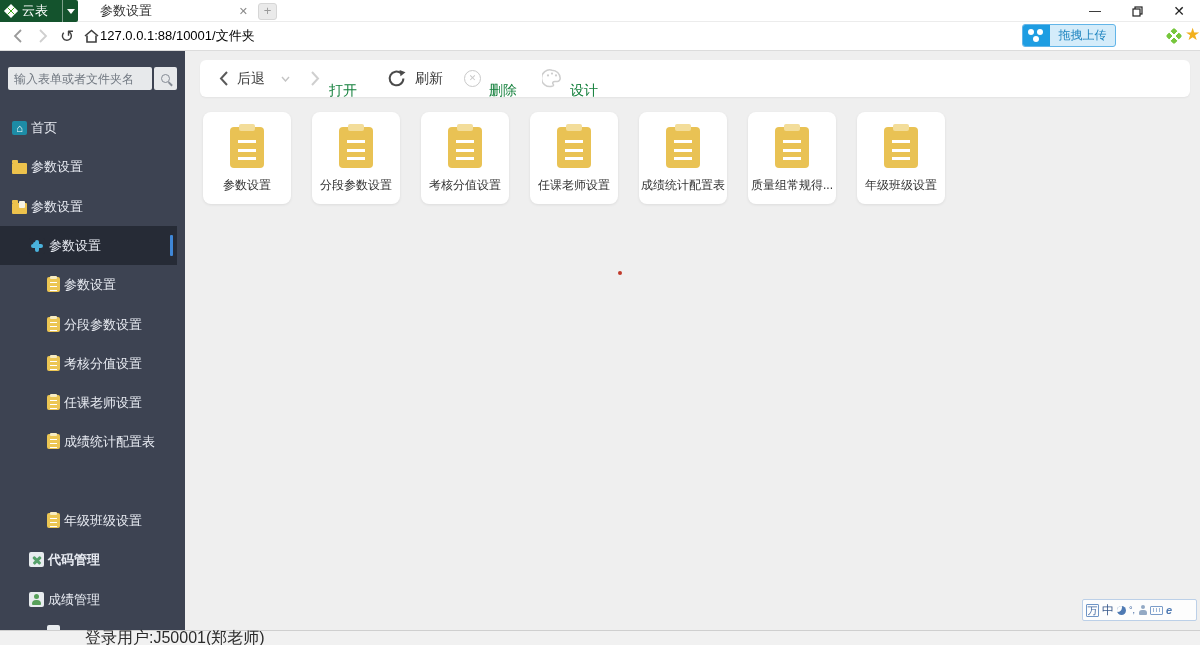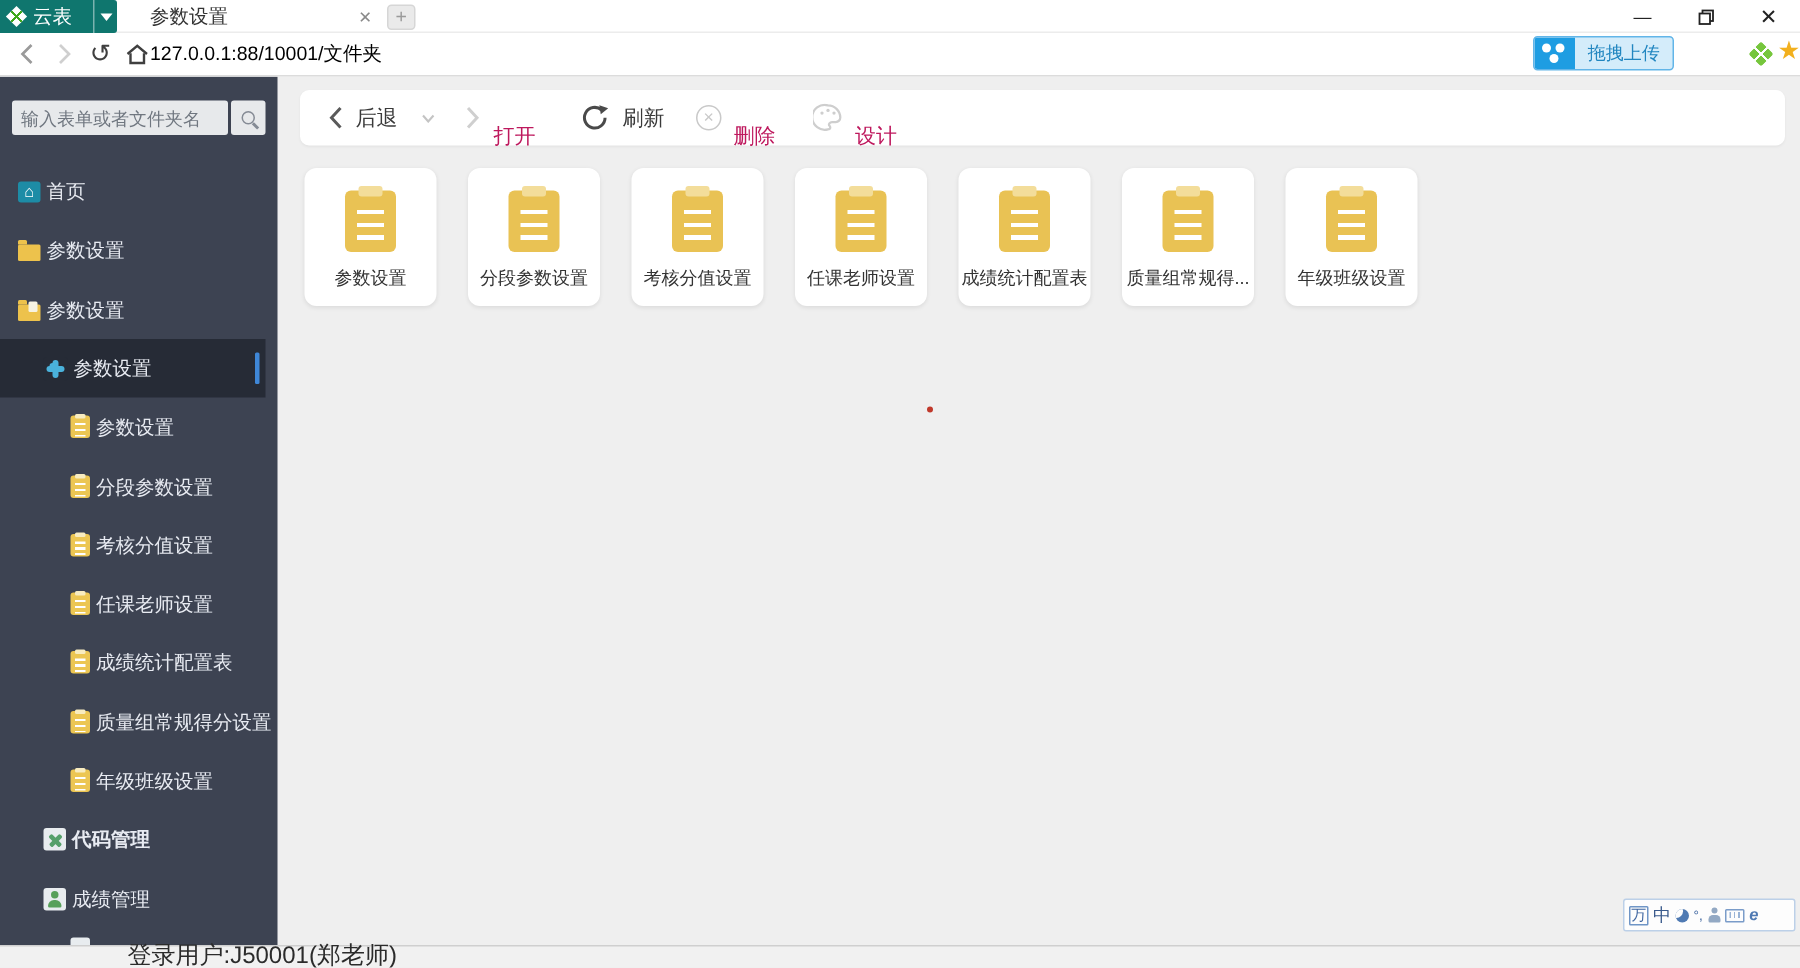--- a/index.html
+++ b/index.html
@@ -1,21 +1,21 @@
 <!DOCTYPE html>
 <html><head>
 <meta charset="utf-8">
 <style>
   * { margin:0; padding:0; box-sizing:border-box; }
   html,body { width:1200px; height:645px; overflow:hidden;
     font-family:"Liberation Sans","DejaVu Sans",sans-serif; background:#efefef; position:relative; }
 
   
   .titlebar { position:absolute; left:0; top:0; width:1200px; height:22px; background:#fff; border-bottom:1px solid #ececec; z-index:10; }
-  .logo-btn { position:absolute; left:0; top:0; height:22px; width:78px; background:#0f766e; color:#fff;
+  .logo-btn { position:absolute; left:0; top:0; height:22px; width:78px; background:#14532d; color:#fff;
     display:flex; align-items:center; padding-left:6px; border-radius:0 2px 2px 0; cursor:pointer; }
   .dia { display:inline-block; transform:rotate(45deg); }
   .dia-white { width:10px; height:10px; background-color:#fff;
     background-image:linear-gradient(0deg,transparent 44%,#3fa81c 44% 56%,transparent 56%),
                      linear-gradient(90deg,transparent 44%,#3fa81c 44% 56%,transparent 56%); }
   .dia-green { width:12px; height:12px; background-color:#76c63c; border-radius:2px;
     background-image:linear-gradient(0deg,transparent 44%,#fff 44% 56%,transparent 56%),
                      linear-gradient(90deg,transparent 44%,#fff 44% 56%,transparent 56%); }
   .logo-text { font-size:13px; margin-left:6px; }
   .logo-caret { margin-left:auto; width:16px; height:22px; display:flex; align-items:center; justify-content:center;
@@ -79,21 +79,21 @@
   .ico-person { width:15px; height:15px; background:#e8ecef; border-radius:2px; }
   .ico-person::before { content:""; position:absolute; top:2px; left:5px; width:5px; height:5px; border-radius:50%; background:#57a05a; }
   .ico-person::after { content:""; position:absolute; bottom:2px; left:3px; width:9px; height:5px; border-radius:4px 4px 1px 1px; background:#57a05a; }
   .mi-partial { position:absolute; left:47px; top:574px; width:13px; height:5px; background:#e8ecef; border-radius:2px 2px 0 0; }
 
   
   .toolbar { position:absolute; left:200px; top:60px; width:990px; height:37px; background:#fff; border-radius:6px;
     box-shadow:0 1px 2px rgba(0,0,0,.05); }
   .tb-btn { position:absolute; top:0; height:37px; display:flex; align-items:center; gap:8px; font-size:14px; cursor:pointer; }
   .tb-btn .t { color:#3a3a3a; }
-  .tb-btn.disabled { cursor:default; } .tb-btn.disabled .t { color:#be185d;margin-top:24px; }
+  .tb-btn.disabled { cursor:default; } .tb-btn.disabled .t { color:#15803d;margin-top:24px; }
   .del-ico { width:17px; height:17px; border:1.5px solid #c9c9c9; border-radius:50%; color:#c9c9c9; font-size:9px;
     line-height:14px; text-align:center; font-weight:bold; display:inline-block; }
 
   
   .main-bg { position:absolute; left:185px; top:51px; width:1015px; height:579px; background:#efefef; }
   .card { position:absolute; top:112px; width:88px; height:92px; background:#fff; border-radius:8px;
     box-shadow:0 1px 3px rgba(0,0,0,.08); cursor:pointer; }
   .card-clip { position:absolute; left:27px; top:15px; width:34px; height:41px; background:#e9c254; border-radius:4px; }
   .card-clip::before { content:""; position:absolute; top:-3px; left:9px; width:16px; height:7px; background:#f3dd9a; border-radius:2px; }
   .card-clip::after { content:""; position:absolute; left:8px; top:13px; width:18px; height:23px;
@@ -219,24 +219,20 @@
     <span class="lbl">考核分值设置</span>
   </div>
   <div class="mi l3" style="top:332px;">
     <span class="ico ico-clip"></span>
     <span class="lbl">任课老师设置</span>
   </div>
   <div class="mi l3" style="top:371px;">
     <span class="ico ico-clip"></span>
     <span class="lbl">成绩统计配置表</span>
   </div>
-  <div class="mi l3" style="top:411px;">
-    <span class="ico ico-clip"></span>
-    <span class="lbl">质量组常规得分设置</span>
-  </div>
   <div class="mi l3" style="top:450px;">
     <span class="ico ico-clip"></span>
     <span class="lbl">年级班级设置</span>
   </div>
   <div class="mi l2" style="top:489px;font-weight:bold;">
     <span class="ico ico-tools"></span>
     <span class="lbl">代码管理</span>
   </div>
   <div class="mi l2" style="top:529px;">
     <span class="ico ico-person"></span>

